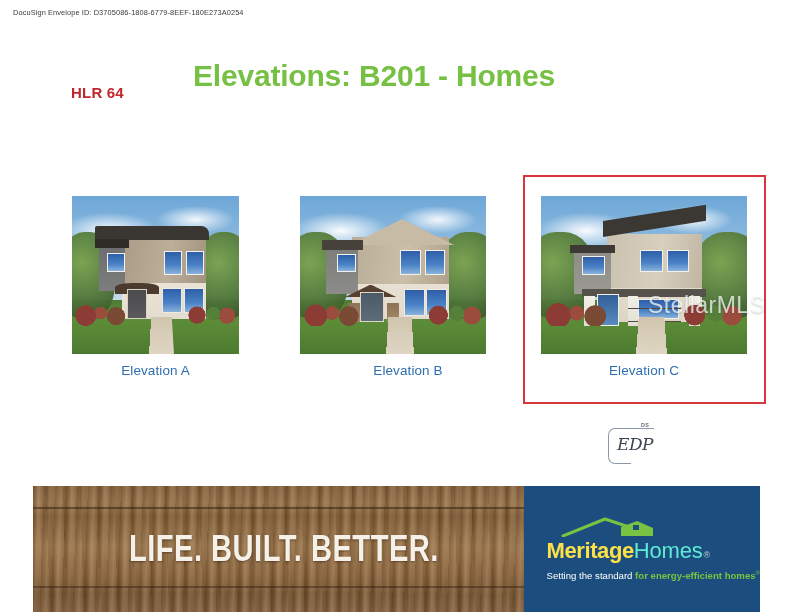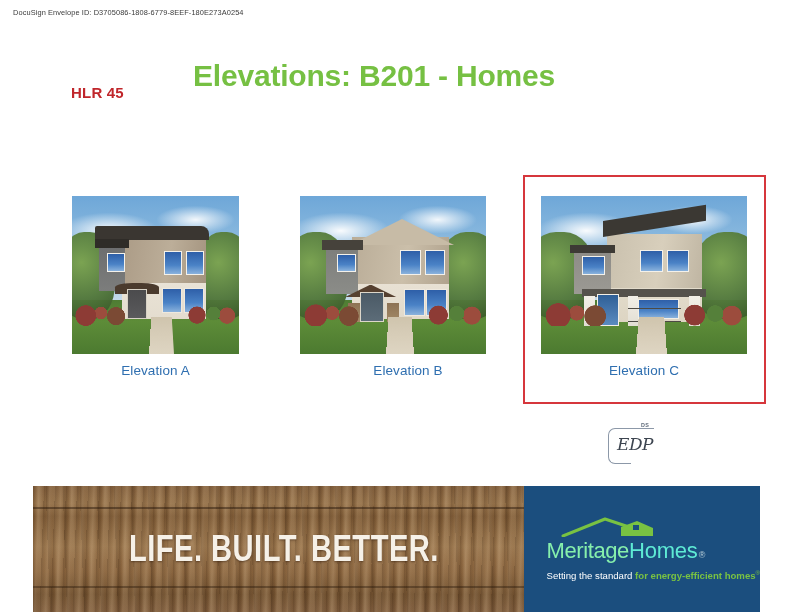--- a/index.html
+++ b/index.html
@@ -431,22 +431,22 @@
     margin-left: 14px;
     margin-bottom: 1px;
   }
   .brand-line {
     display: flex;
     align-items: baseline;
     font-size: 22px;
     letter-spacing: -0.4px;
   }
   .brand-meritage {
-    color: #86efac;
-    font-weight: normal;
+    color: #fde047;
+    font-weight: bold;
   }
   .brand-homes {
     color: #5eead4;
     font-weight: normal;
     letter-spacing: -0.2px;
   }
   .brand-reg {
     color: #b9cfd9;
     font-size: 9px;
     margin-left: 1px;
@@ -470,21 +470,21 @@
     vertical-align: super;
   }
 </style>
 </head>
 <body>
 
 <div id="page">
 
   <div class="docusign-bar">DocuSign Envelope ID: D3705086-1808-6779-8EEF-180E273A0254</div>
 
-  <div class="hlr-code">HLR 45</div>
+  <div class="hlr-code">HLR 64</div>
 
   <div class="deck-title">Elevations: B201 - Homes</div>
 
   <div class="card" id="card-a">
     <div class="thumb">
       <div class="sky"></div>
       <div class="ground"></div>
       <div class="treeL"></div>
       <div class="treeR"></div>
       <div class="house a-body"></div>
@@ -556,20 +556,21 @@
       <div class="c-rail"></div>
       <div class="walk"></div>
       <div class="shrubs"></div>
       <div class="shrubsR"></div>
     </div>
     <div class="caption">Elevation C</div>
   </div>
 
   <div class="selection-box"></div>
 
+  <div class="watermark">StellarMLS</div>
 
   <div class="ds-stamp">
     <div class="bracket"></div>
     <div class="bracket-top"></div>
     <div class="ds-tag">DS</div>
     <div class="initials">EDP</div>
   </div>
 
   <div class="footer">
     <div class="footer-wood">

